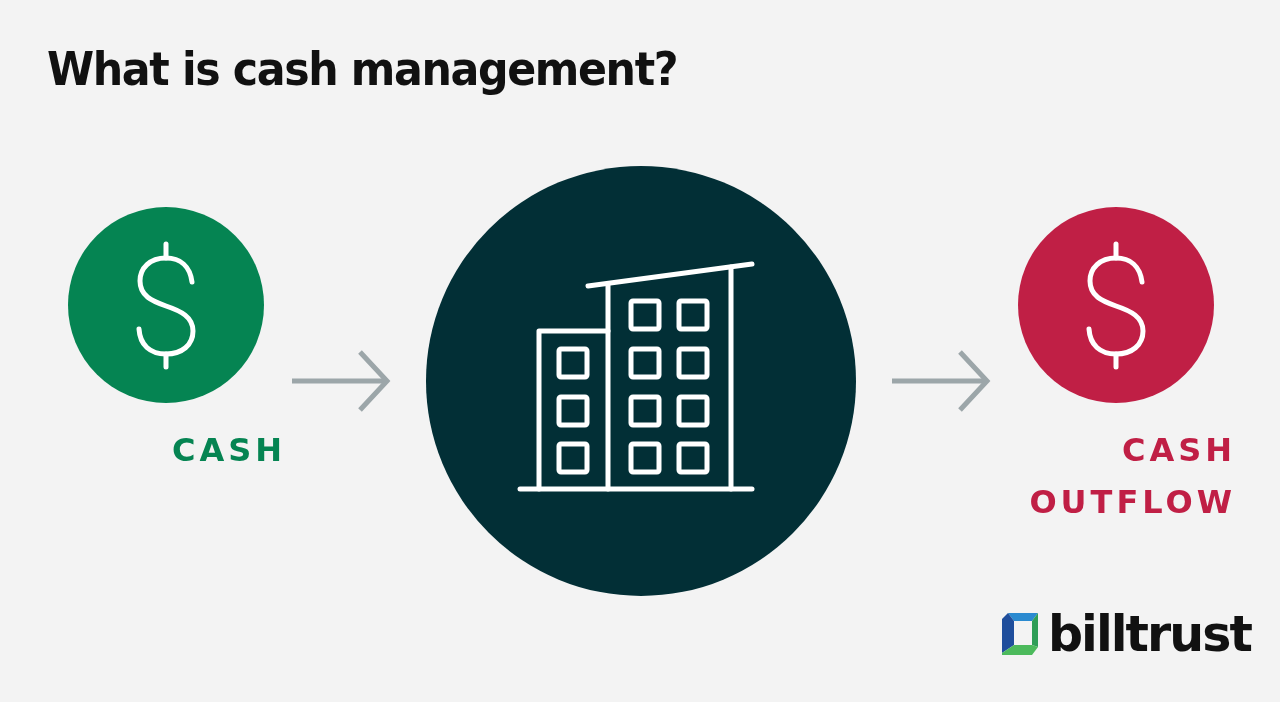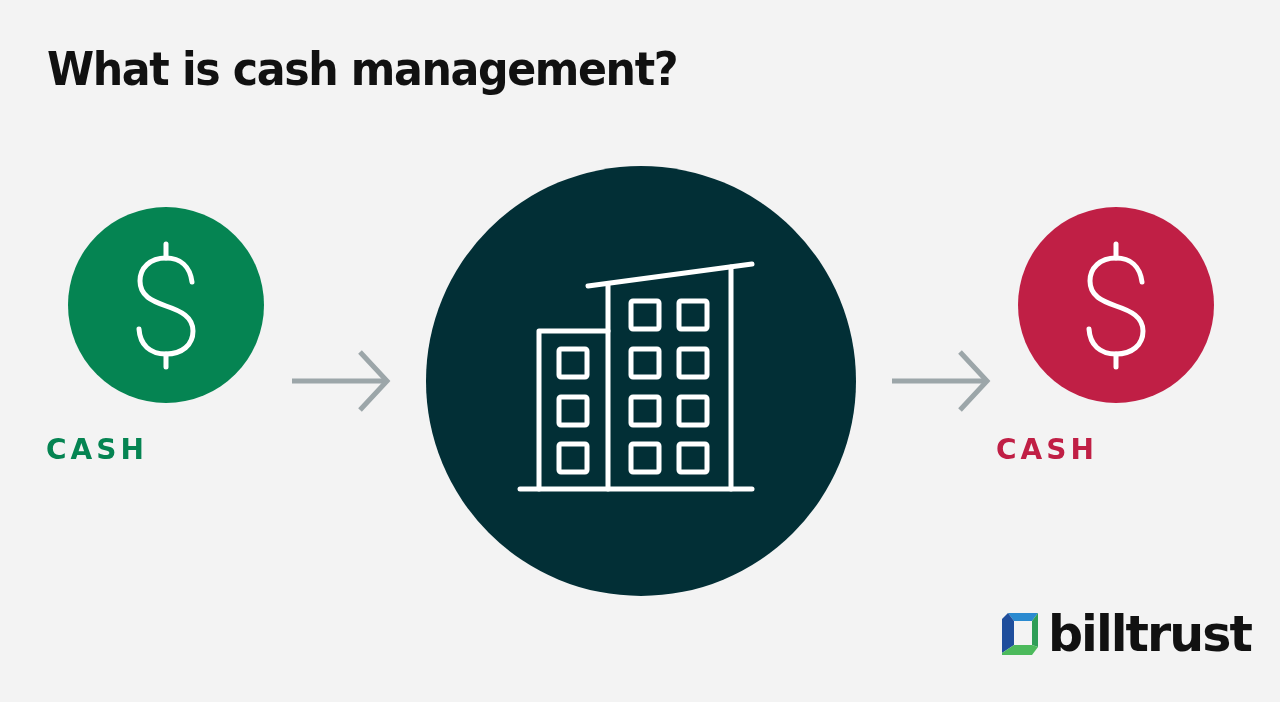--- a/index.html
+++ b/index.html
@@ -11,23 +11,23 @@
   }
   .title {
     position: absolute; left: 47px; top: 42px;
     font-family: "DejaVu Sans", sans-serif;
     font-weight: bold; font-size: 46px; letter-spacing: -1.5px;
     color: #111111; margin: 0; white-space: nowrap;
     transform: scaleX(0.93); transform-origin: left top;
   }
   .diagram { position: absolute; left: 0; top: 0; width: 1280px; height: 702px; }
   .label {
-    position: absolute; text-align: left;
+    position: absolute; text-align: right;
     font-family: "DejaVu Sans", sans-serif; font-weight: bold;
-    font-size: 28px; line-height: 52px; letter-spacing: 4px;
+    font-size: 32px; line-height: 52px; letter-spacing: 4px;
     white-space: nowrap;
   }
   .label span { display: block; }
   .label-in { left: 46px; top: 424px; width: 240px; }
   .label-out { left: 996px; top: 424px; width: 240px; }
   .logo {
     position: absolute; left: 1002px; top: 606px; height: 56px;
     display: flex; align-items: center;
   }
   .logo-text {
@@ -100,20 +100,21 @@
     </g>
   </g>
 </svg>
 
 <div class="label label-in" style="color:#058452;">
   <span>CASH</span>
 </div>
 
 <div class="label label-out" style="color:#c01f45;">
   <span>CASH</span>
+  <span>OUTFLOW</span>
 </div>
 
 <div class="logo">
   <svg width="36" height="42" viewBox="0 0 36 42">
 
     <polygon points="6,0 36,0 30,8 12,8" fill="#2a8ad0"></polygon>
 
     <polygon points="6,0 12,8 12,32 0,40 0,6" fill="#1f4e9c"></polygon>
 
     <polygon points="36,0 36,34 30,32 30,8" fill="#2f9e57"></polygon>

